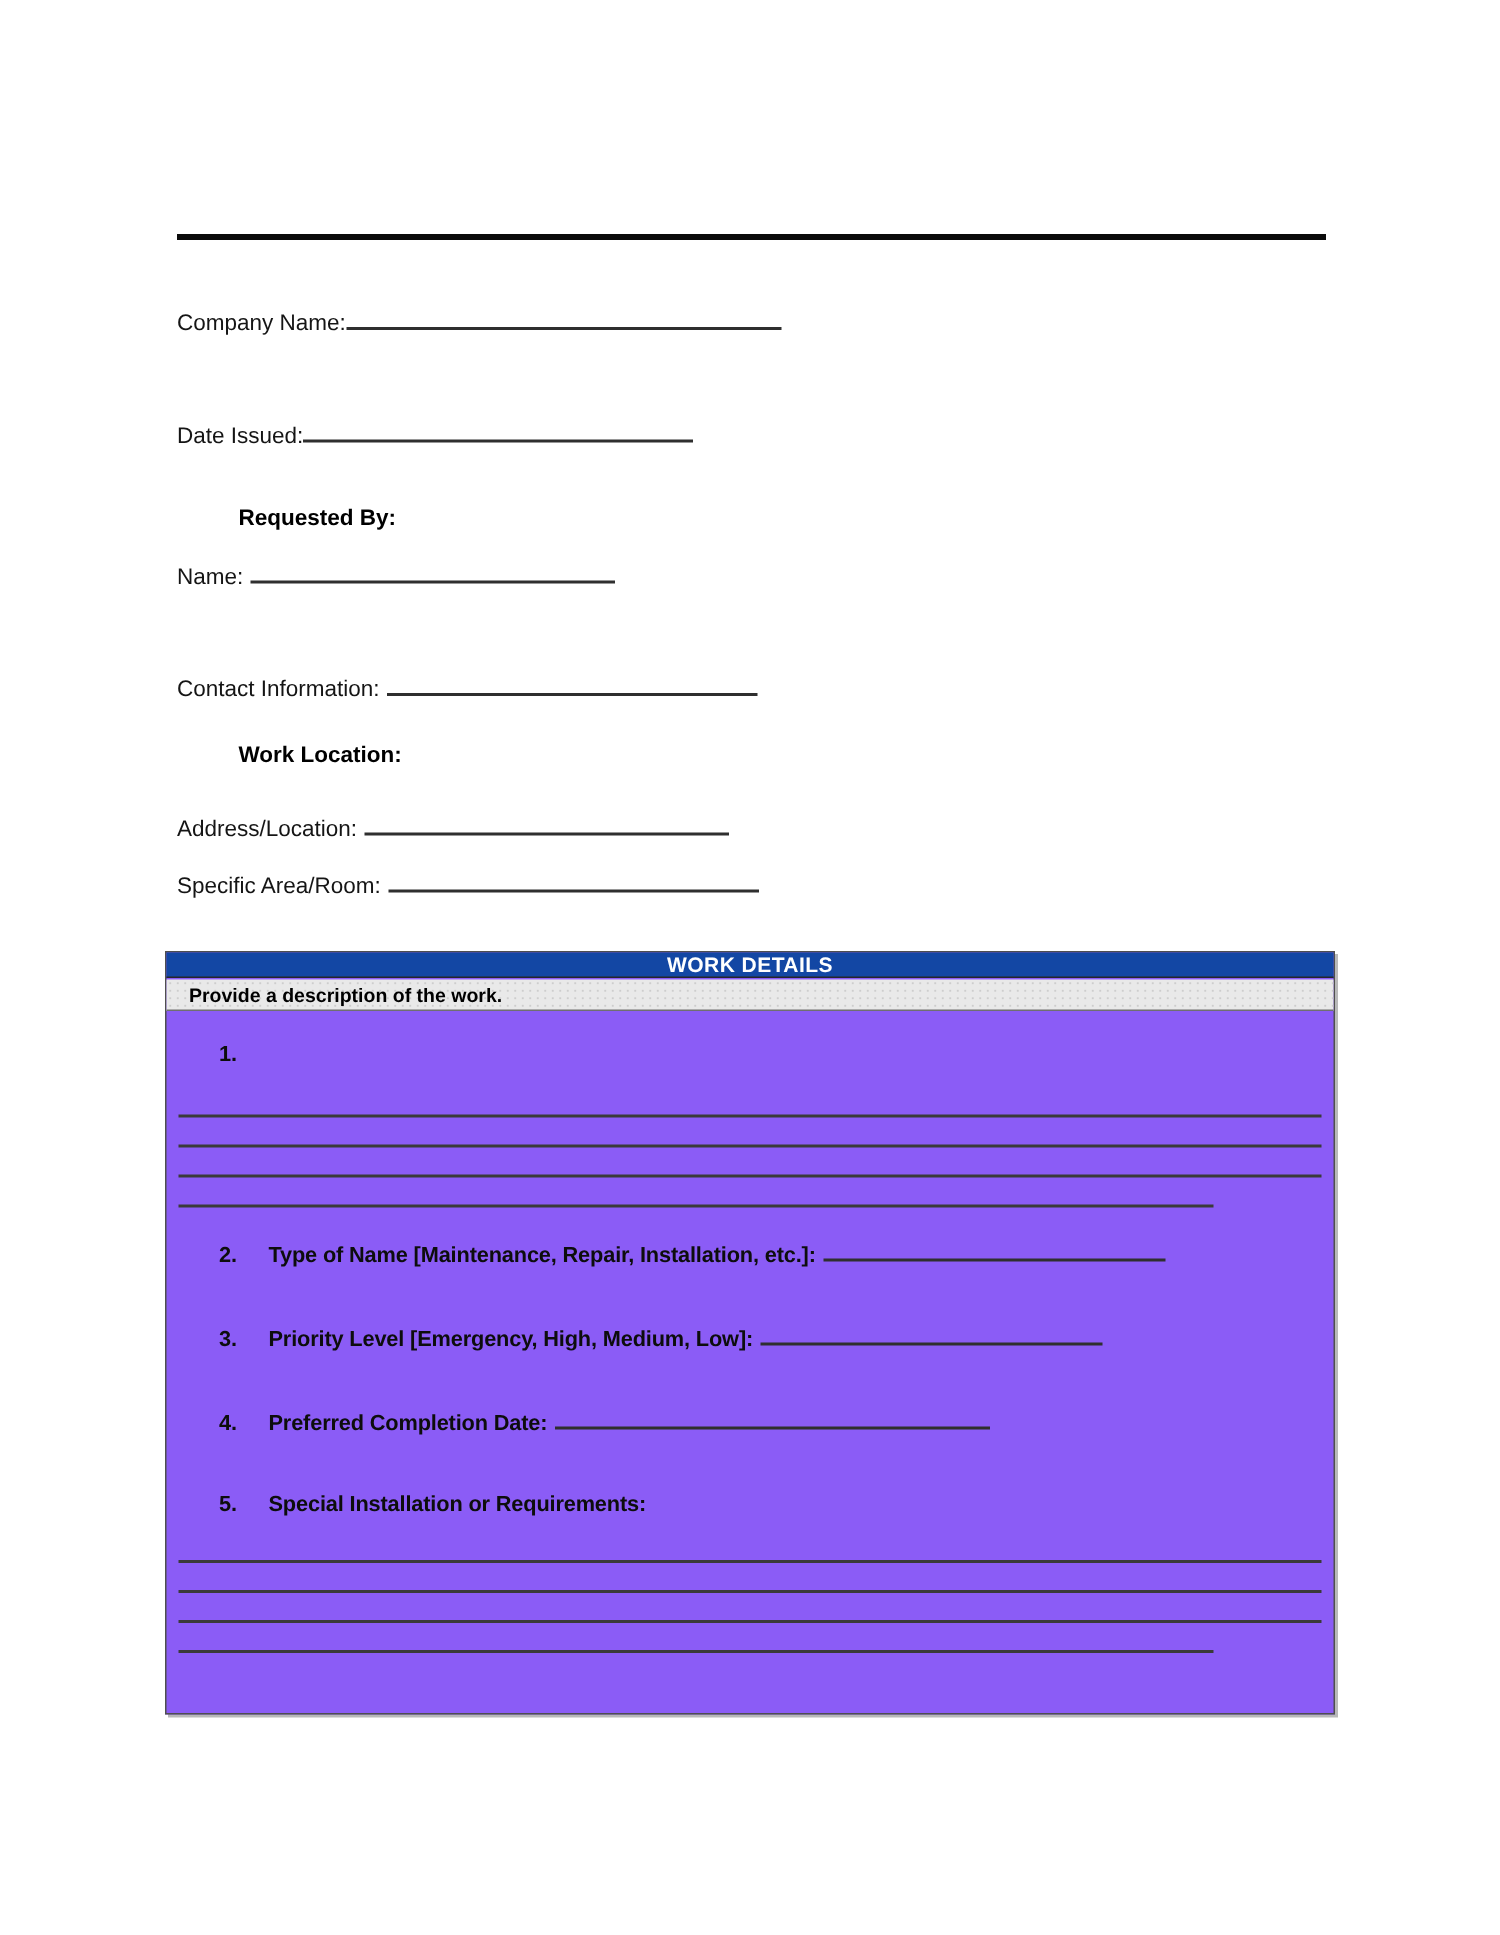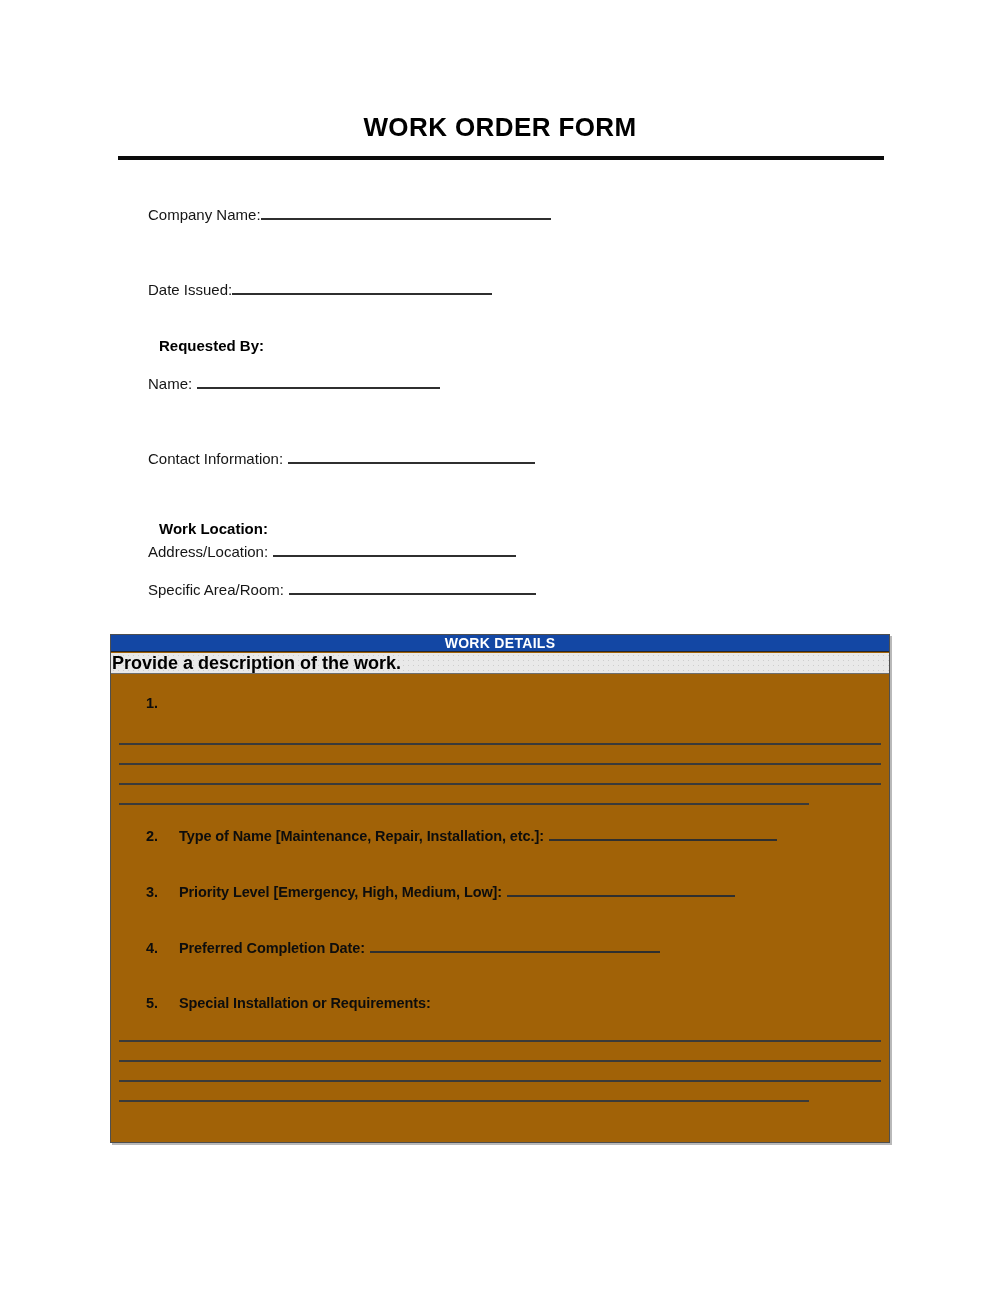--- a/index.html
+++ b/index.html
@@ -18,54 +18,54 @@
     font-size:26px; font-weight:700; letter-spacing:0.4px;
     color:#000;
   }
   .title-rule {
     position:absolute; top:156px; left:118px;
     width:766px; height:4px; background:#0b0b0b;
   }
 
   .row {
     position:absolute; left:118px;
-    font-size:15px; line-height:19px; white-space:nowrap; color:#151515;margin-left:30px;
+    font-size:15px; line-height:19px; white-space:nowrap; color:#151515;
   }
   .row.bold, .section-heading { font-weight:700; }
   .section-heading {
     position:absolute; left:118px;
     font-size:15px; line-height:19px; color:#000;margin-left:41px;
   }
   .fill {
     display:inline-block; height:15px;
     border-bottom:2px solid #2f2f2f;
     vertical-align:baseline;
   }
   .fill.gap { margin-left:5px; }
 
   
   .details-table {
     position:absolute; left:110px; top:634px;
     width:780px; height:509px;
     border:1px solid #4f4f4f;
-    background:#a16207;
+    background:#8b5cf6;
     box-shadow:2px 2px 0 rgba(128,128,128,0.55);
   }
   .tbl-header {
     position:absolute; top:0; left:0; right:0; height:17px;
     background:var(--header-blue, #1347a4);
     color:var(--header-text, #ffffff);
     font-size:14px; font-weight:700; line-height:17px;
     text-align:center; letter-spacing:0.3px;
     border-bottom:1px solid #26262b;
   }
   .tbl-subheader {
     position:absolute; top:18px; left:0; right:0; height:21px;
-    font-size:18px; font-weight:700; line-height:21px;
-    padding-left:1px; color:#000;
+    font-size:13px; font-weight:700; line-height:21px;
+    padding-left:15px; color:#000;
     background-color:var(--subheader-gray, #e9e9e9);
     background-image:radial-gradient(#cdcdcd 0.8px, transparent 0.9px);
     background-size:5px 5px;
     border-bottom:1px solid #6f6f6f;
   }
   .item {
     position:absolute; left:0; right:0;
     display:flex; align-items:baseline;
     padding-left:35px;
     font-size:14.5px; font-weight:700; letter-spacing:-0.1px;
@@ -75,39 +75,38 @@
   .write-lines { position:absolute; left:8px; }
   .write-line { height:20px; border-bottom:2px solid #3a3a3a; }
   .w-full { width:762px; }
   .w-short { width:690px; }
 </style>
 </head>
 <body>
 
 <div class="page">
 
-  <h1 class="doc-title">WORK ORDER FORM</h1>
   <div class="title-rule"></div>
 
   <div class="row" style="top:205px">
     <span>Company Name:</span><span class="fill" style="width:290px"></span>
   </div>
   <div class="row" style="top:280px">
     <span>Date Issued:</span><span class="fill" style="width:260px"></span>
   </div>
 
   <div class="section-heading" style="top:336px">Requested By:</div>
   <div class="row" style="top:374px">
     <span>Name:</span><span class="fill gap" style="width:243px"></span>
   </div>
   <div class="row" style="top:449px">
     <span>Contact Information:</span><span class="fill gap" style="width:247px"></span>
   </div>
 
-  <div class="section-heading" style="top:519px">Work Location:</div>
+  <div class="section-heading" style="top:494px">Work Location:</div>
   <div class="row" style="top:542px">
     <span>Address/Location:</span><span class="fill gap" style="width:243px"></span>
   </div>
   <div class="row" style="top:580px">
     <span>Specific Area/Room:</span><span class="fill gap" style="width:247px"></span>
   </div>
 
   <div class="details-table">
     <div class="tbl-header">WORK DETAILS</div>
     <div class="tbl-subheader">Provide a description of the work.</div>

